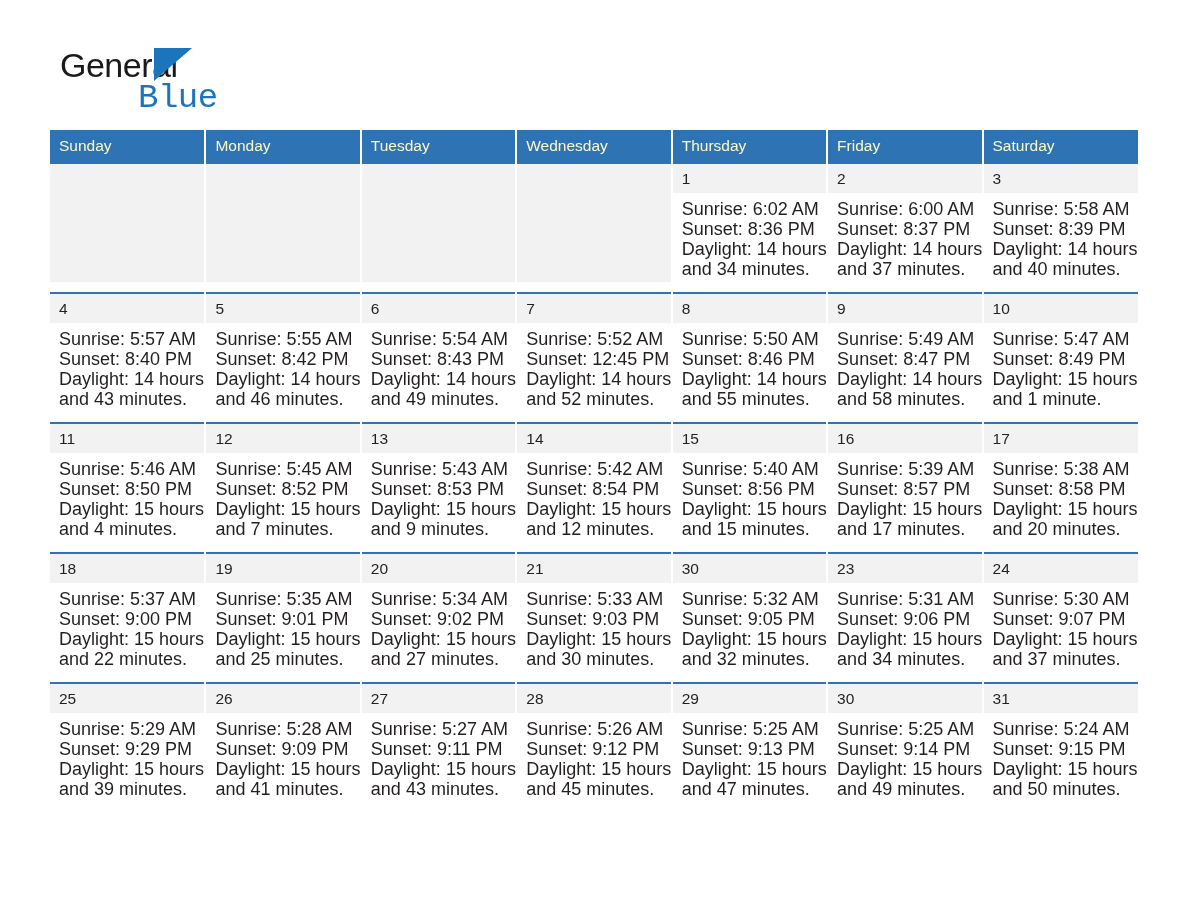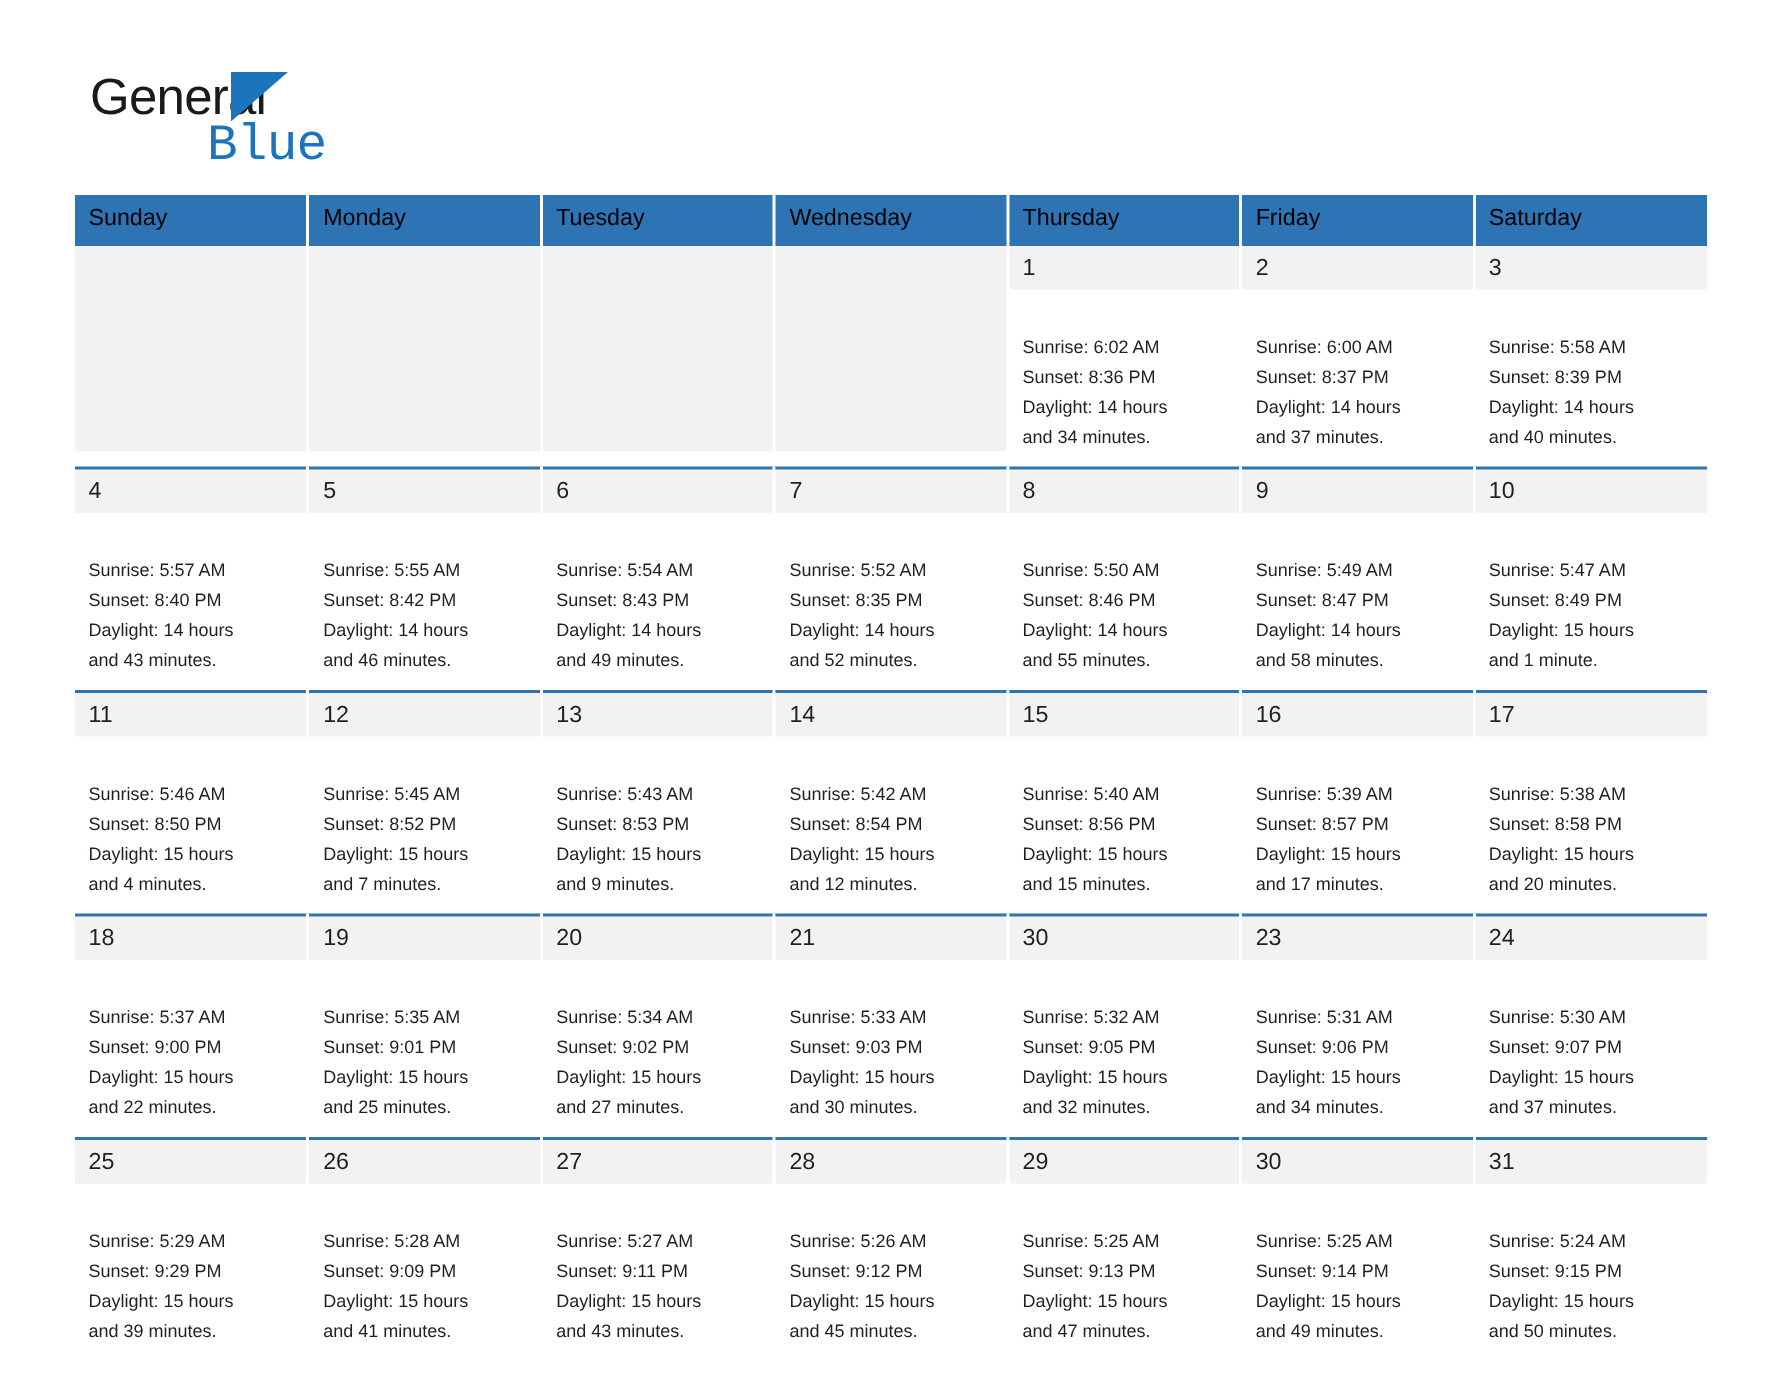--- a/index.html
+++ b/index.html
@@ -79,21 +79,21 @@
   }
   
   table.calendar {
     border-collapse: collapse;
     width: 1088px;
     margin-top: 12px;
     table-layout: fixed;
   }
   table.calendar th {
     background: #2e74b5;
-    color: #000000;
+    color: #fef9c3;
     font-weight: normal;
     font-size: 15.5px;
     text-align: left;
     padding: 7px 0 7px 9px;
     border-right: 2px solid #ffffff;
     height: 18px;
   }
   table.calendar th:last-child { border-right: none; }
 
   td.day {
@@ -112,24 +112,23 @@
   }
   .daynum {
     display: block;
     font-size: 15.5px;
     color: #231f20;
     padding: 6px 0 5px 9px;
     background: #f2f2f2;
   }
   .info {
     padding: 6px 9px 0 9px;
-    font-size: 12px;
+    font-size: 18px;
     line-height: 20px;
     color: #231f20;
-    margin-top: 22px;
   }
   .info div { white-space: nowrap; }
   .spacer-row td {
     height: 10px;
     background: #ffffff;
     border: none;
     padding: 0;
   }
 </style>
 </head>
@@ -221,21 +220,21 @@
               <div>Sunrise: 5:54 AM</div>
               <div>Sunset: 8:43 PM</div>
               <div>Daylight: 14 hours</div>
               <div>and 49 minutes.</div>
             </div>
           </td>
           <td class="day">
             <span class="daynum">7</span>
             <div class="info">
               <div>Sunrise: 5:52 AM</div>
-              <div>Sunset: 8:35 PM</div>
+              <div>Sunset: 12:45 PM</div>
               <div>Daylight: 14 hours</div>
               <div>and 52 minutes.</div>
             </div>
           </td>
           <td class="day">
             <span class="daynum">8</span>
             <div class="info">
               <div>Sunrise: 5:50 AM</div>
               <div>Sunset: 8:46 PM</div>
               <div>Daylight: 14 hours</div>

